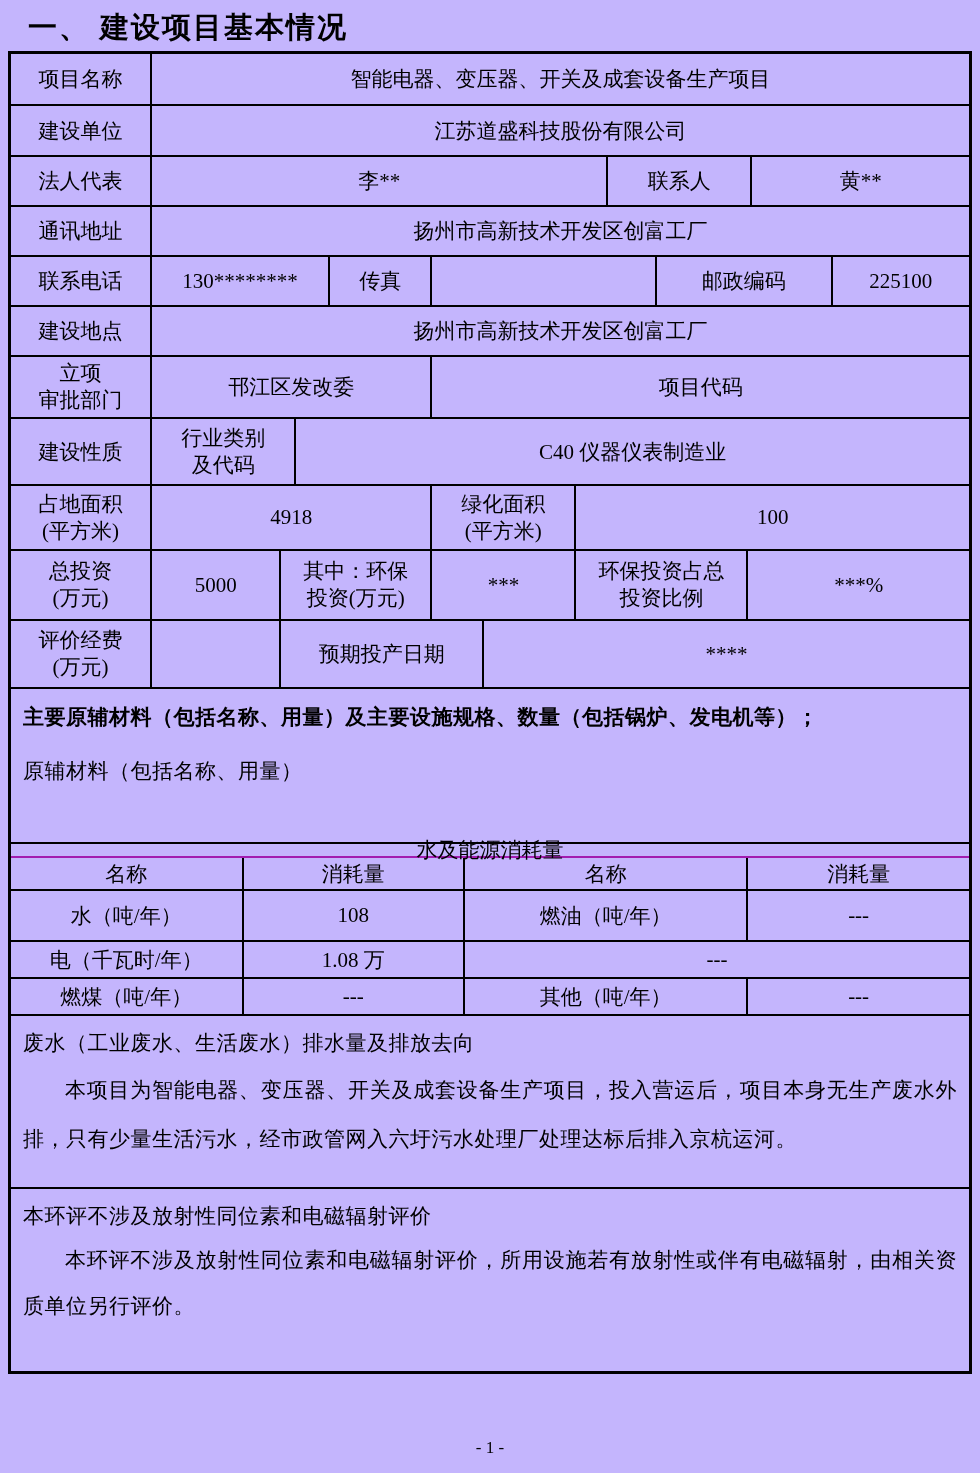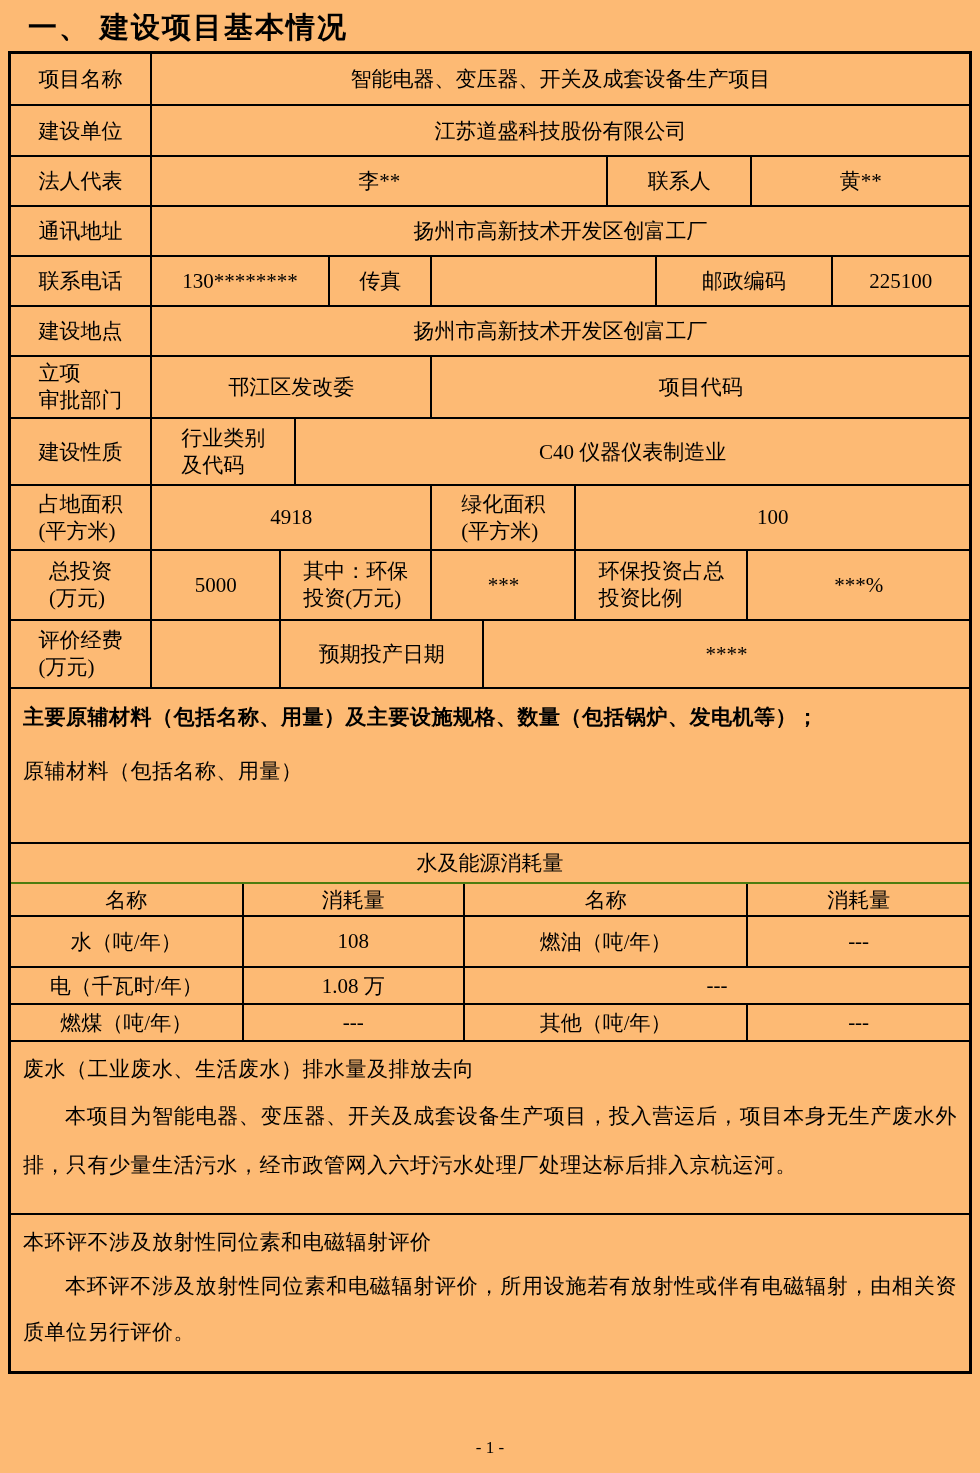--- a/index.html
+++ b/index.html
@@ -1,54 +1,54 @@
 <!DOCTYPE html>
 <html><head>
 <meta charset="utf-8">
 <style>
   html,body{margin:0;padding:0;background:#fff;}
   .sheet{
-    position:relative;width:980px;height:1473px;background:#fdba74;
+    position:relative;width:980px;height:1473px;background:#c4b5fd;
     font-family:"Liberation Serif","DejaVu Serif",serif;color:#000;overflow:hidden;
   }
   .doc-title{
     position:absolute;left:28px;top:8px;
     font-family:"Liberation Sans","DejaVu Sans",sans-serif;
     font-weight:bold;font-size:29px;letter-spacing:2px;white-space:pre;
   }
   .tbl{
     position:absolute;left:8px;top:51px;width:964px;height:1323px;
     border:3px solid #000;box-sizing:border-box;display:flex;flex-direction:column;
   }
   .row{display:flex;border-bottom:2px solid #000;box-sizing:border-box;flex-shrink:0;}
   .c{
     border-right:2px solid #000;box-sizing:border-box;
     display:flex;align-items:center;justify-content:center;
-    font-size:21px;padding:8px 6px;overflow:hidden;
+    text-align:center;font-size:21px;padding:8px 6px;overflow:hidden;
   }
   .c:last-child{border-right:none;flex:1;}
   .pre{white-space:pre-line;line-height:27px;}
   
   .h52{height:52px}.h51{height:51px}.h50{height:50px}.h62{height:62px}
   .h67{height:67px}.h65{height:65px}.h70{height:70px}.h68{height:68px}
   
   .wlab{width:14.73%}
   .wr3v1{width:47.61%}.wr3l2{width:15.04%}
   .wr5v1{width:18.57%}.wr5l2{width:10.68%}.wr5e{width:23.44%}.wr5l3{width:18.36%}
   .wbig1{width:29.25%}.wmid{width:15.04%}
   .wr10v1{width:13.49%}.wr10l2{width:15.77%}.wr10v2{width:15.04%}.wr10l3{width:17.95%}
   .wr11e{width:13.49%}.wr11l2{width:21.16%}
   .we1{width:24.27%}.we2{width:23.13%}.we3{width:29.56%}
   
   .sect{border-bottom:2px solid #000;box-sizing:border-box;flex-shrink:0;
         padding:14px 12px 8px;font-size:21px;display:block;}
   .sect-materials{height:155px;}
   .sect-materials .ln1{font-weight:bold;line-height:28px;letter-spacing:0.5px;}
   .sect-materials .ln2{margin-top:26px;line-height:28px;letter-spacing:0.5px;}
-  .energy-title{height:40px;border-bottom:2px solid #4d7c0f;box-sizing:border-box;
+  .energy-title{height:14px;border-bottom:2px solid #a21caf;box-sizing:border-box;
         display:flex;align-items:center;justify-content:center;font-size:21px;flex-shrink:0;}
   .eh{height:33px}.er1{height:51px}.er2{height:37px}.er3{height:37px}
   .sect-waste{height:173px;padding-top:12px;}
   .sect-waste .ttl{line-height:30px;letter-spacing:0.5px;}
   .sect-waste .bod{margin-top:8px;line-height:49px;text-indent:2em;text-align:justify;letter-spacing:0.5px;}
   .sect-rad{height:184px;border-bottom:none;padding-top:12px;}
   .sect-rad .ttl{line-height:30px;letter-spacing:0.5px;}
   .sect-rad .bod{margin-top:6px;line-height:46px;text-indent:2em;text-align:justify;letter-spacing:0.5px;}
   .footer{position:absolute;left:0;right:0;top:1438px;text-align:center;font-size:17px;}
 </style>

